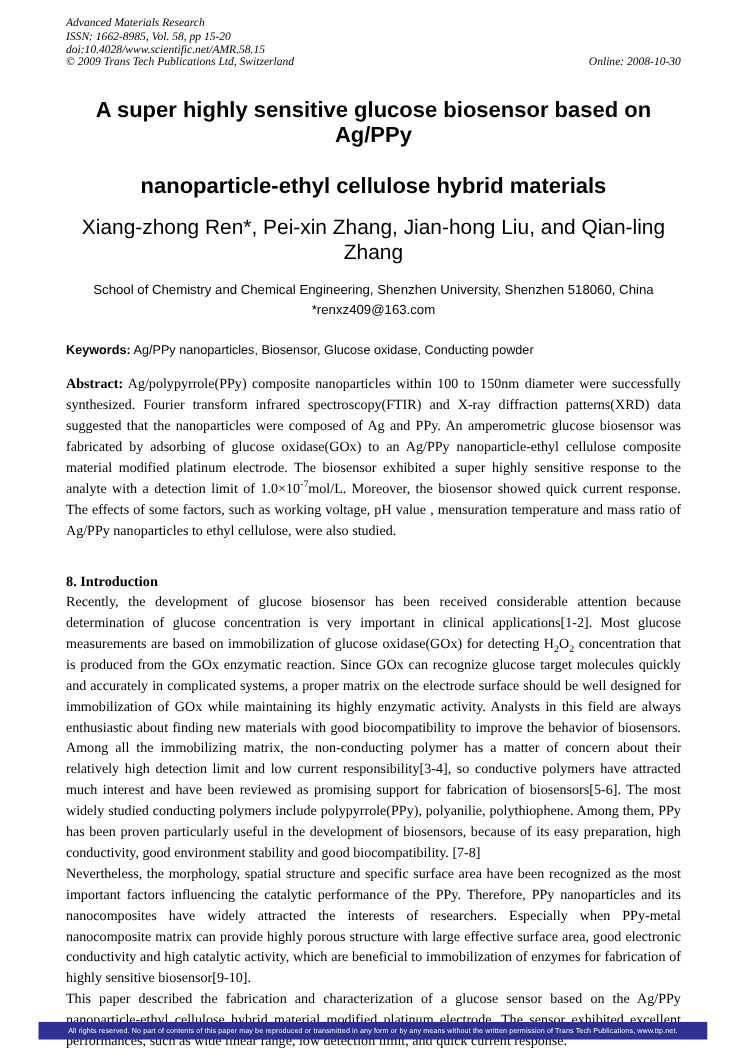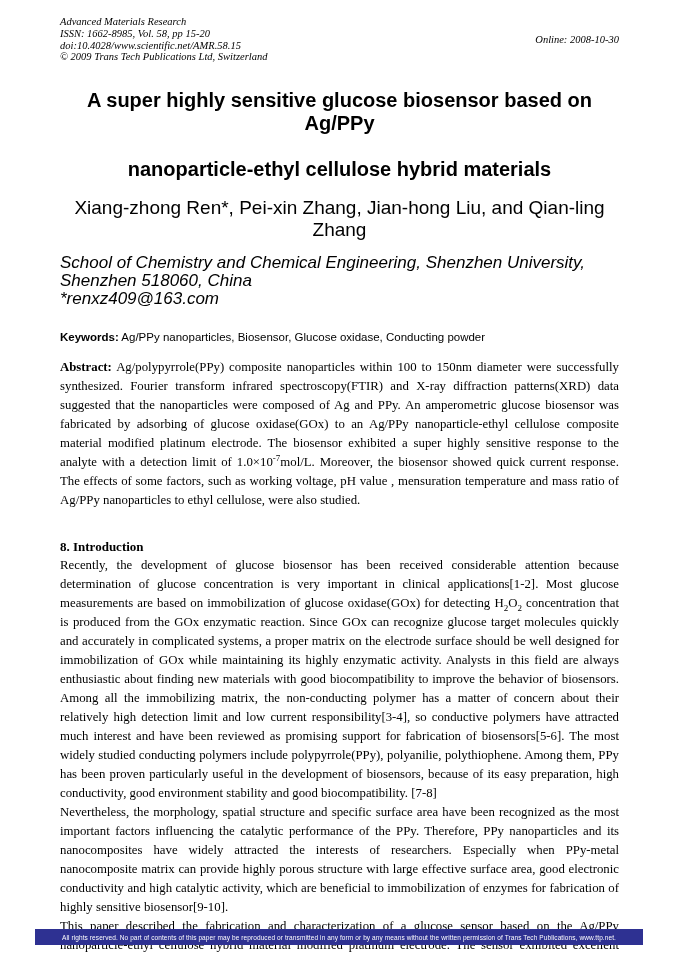--- a/index.html
+++ b/index.html
@@ -11,21 +11,21 @@
     background: #ffffff;
     color: #000000;
     font-family: "Liberation Serif", serif;
     overflow: hidden;
   }
   .content { padding: 16px 59px 0 60px; }
 
   .hdr {
     display: flex;
     justify-content: space-between;
-    align-items: center;
+    align-items: flex-end;
     font-style: italic;
     font-size: 10.5px;
     line-height: 11.8px;
     font-family: "Liberation Serif", serif;
   }
   .hdr-right { white-space: nowrap; }
 
   .title {
     font-family: "Liberation Sans", sans-serif;
     font-weight: bold;
@@ -38,25 +38,24 @@
 
   .authors {
     font-family: "Liberation Sans", sans-serif;
     font-size: 19px;
     text-align: center;
     margin-top: 16px;
   }
 
   .affil {
     font-family: "Liberation Sans", sans-serif;
-    font-size: 17px;
-    text-align: left;
+    font-size: 12px;
+    text-align: center;
     margin-top: 13px;
     line-height: 18px;
-    font-style: italic;
   }
 
   .kw {
     font-family: "Liberation Sans", sans-serif;
     font-size: 11.5px;
     margin-top: 23px;
   }
   .kw b { font-weight: bold; }
 
   .abs {

